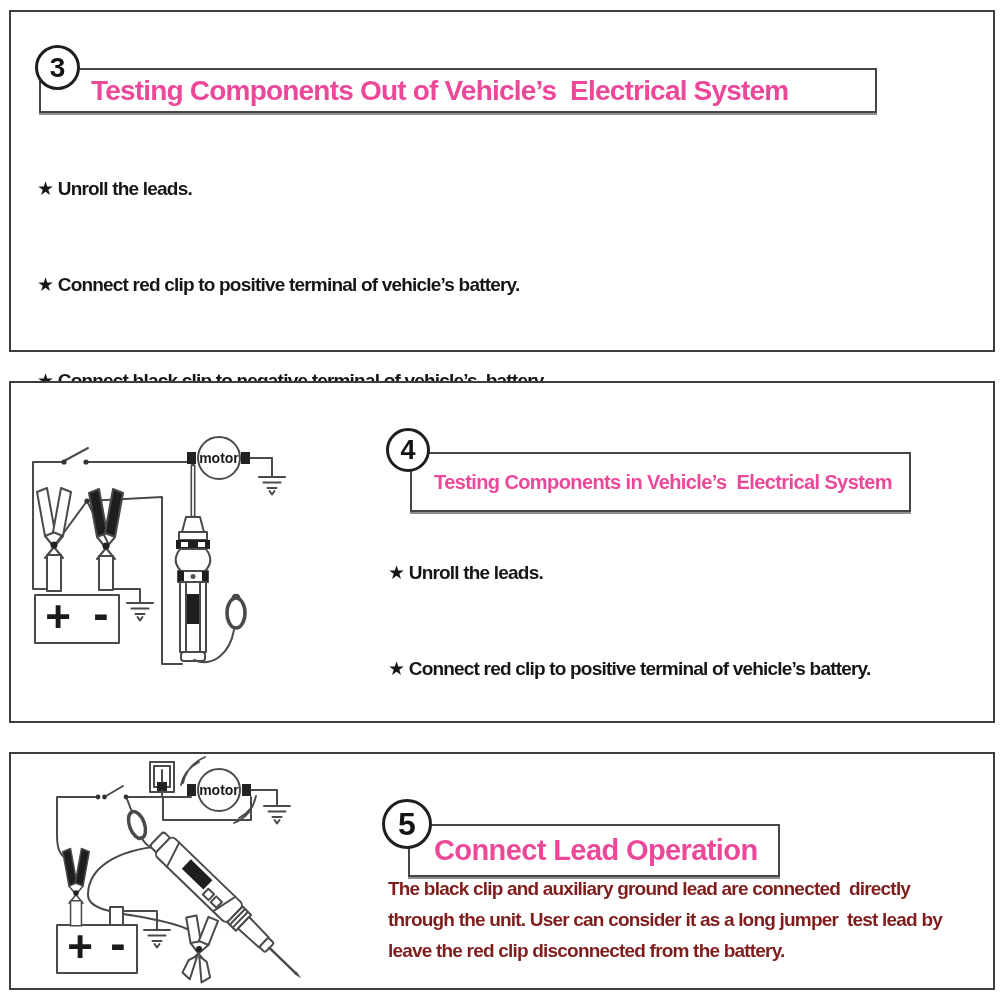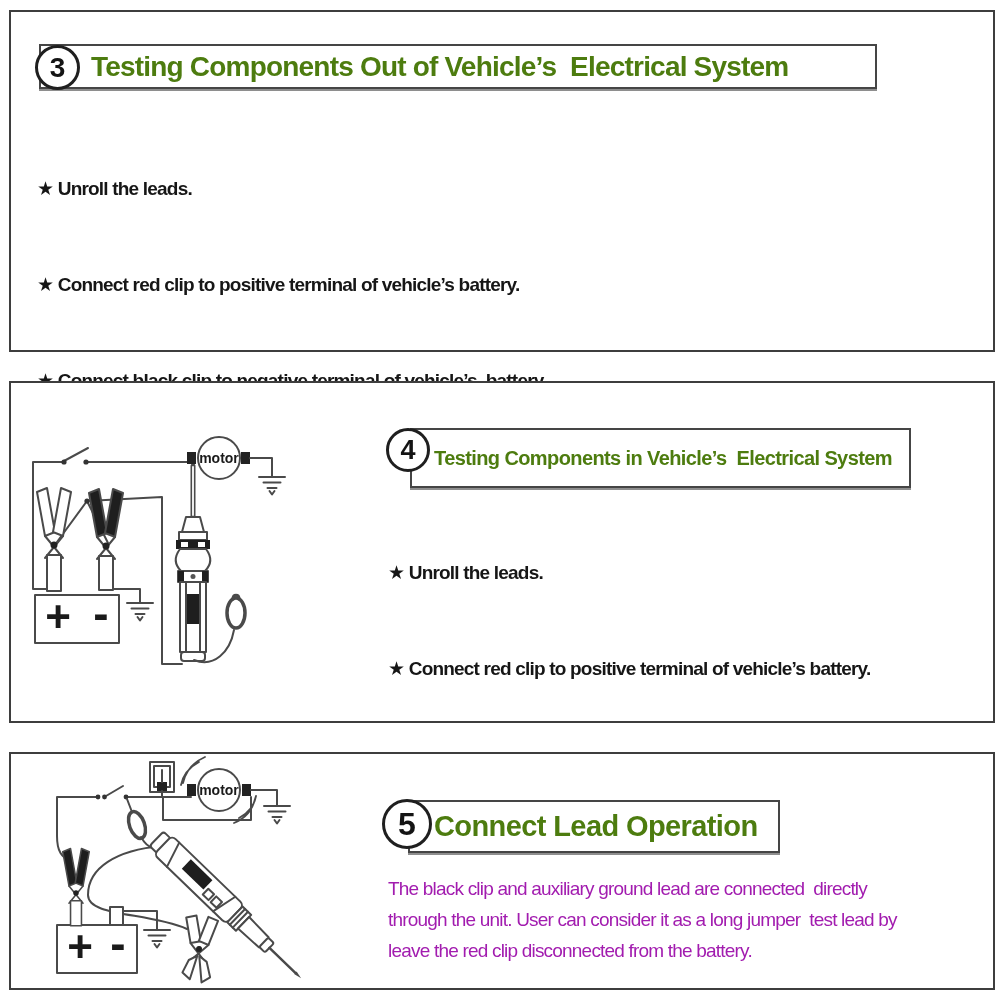--- a/index.html
+++ b/index.html
@@ -10,37 +10,37 @@
   .section{
     position:absolute;left:9px;background:#fff;border:2px solid #3e3e3e;box-sizing:border-box;
   }
   #sec3{top:10px;width:986px;height:342px;}
   #sec4{top:381px;width:986px;height:342px;}
   #sec5{top:752px;width:986px;height:238px;}
 
   .titlebox{
     position:absolute;box-sizing:border-box;background:#fff;border:2px solid #454545;
     box-shadow:0 2px 0 rgba(50,50,50,.55);display:flex;align-items:center;
-    font-weight:bold;white-space:pre;color:#4d7c0f;
+    font-weight:bold;white-space:pre;color:#ec4899;margin-top:24px;
   }
   .numcircle{
     position:absolute;box-sizing:border-box;background:#fff;border:3px solid #1f1f1f;border-radius:50%;
     display:flex;align-items:center;justify-content:center;font-weight:bold;color:#141414;z-index:3;
   }
   #sec3 .titlebox{left:28px;top:32px;width:838px;height:45px;padding-left:50px;font-size:28px;letter-spacing:-0.8px;}
   #sec3 .numcircle{left:24px;top:33px;width:45px;height:45px;font-size:28px;}
   #sec4 .titlebox{left:399px;top:45px;width:501px;height:60px;padding-left:22px;font-size:20px;letter-spacing:-0.6px;}
   #sec4 .numcircle{left:375px;top:45px;width:44px;height:44px;font-size:27px;}
   #sec5 .titlebox{left:397px;top:46px;width:372px;height:53px;padding-left:24px;font-size:29px;letter-spacing:-0.6px;}
   #sec5 .numcircle{left:371px;top:45px;width:50px;height:50px;font-size:32px;}
 
   .bullets{position:absolute;font-size:19px;font-weight:bold;letter-spacing:-0.8px;line-height:32px;white-space:pre;color:#161616;}
   #sec3 .bullets{left:26px;top:97px;}
   #sec4 .bullets{left:377px;top:110px;}
-  .paragraph{position:absolute;font-size:19px;font-weight:normal;letter-spacing:-0.8px;line-height:31px;white-space:pre;color:#a21caf;}
+  .paragraph{position:absolute;font-size:19px;font-weight:bold;letter-spacing:-0.8px;line-height:31px;white-space:pre;color:#7f1d1d;}
   #sec5 .paragraph{left:377px;top:119px;}
 
   .diag{position:absolute;}
   #diag4{left:20px;top:425px;width:300px;height:290px;}
   #diag5{left:40px;top:753px;width:300px;height:235px;}
   svg text{font-family:"Liberation Sans","DejaVu Sans",sans-serif;}
 </style>
 </head>
 <body>
 

